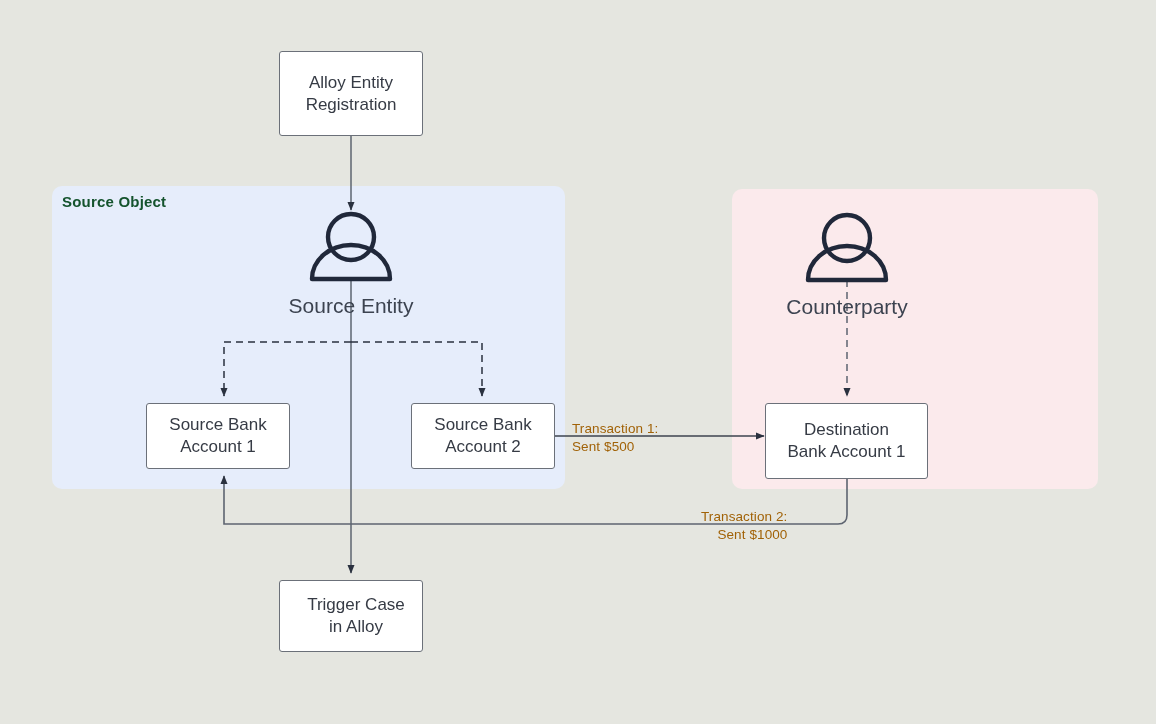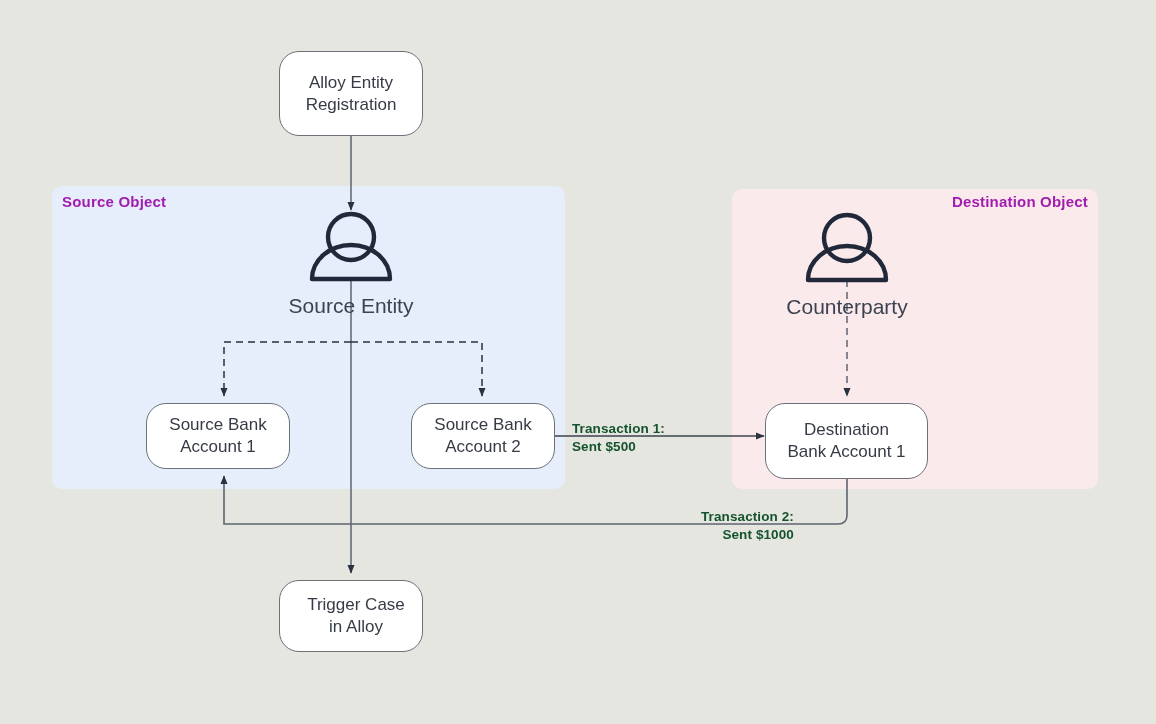--- a/index.html
+++ b/index.html
@@ -24,66 +24,65 @@
   }
   .group-box {
     position: absolute;
     border-radius: 10px;
     box-sizing: border-box;
   }
   .group-label {
     position: absolute;
     font-size: 15px;
     font-weight: bold;
-    color: #a21caf;
+    color: #14532d;
     letter-spacing: 0.2px;
     white-space: nowrap;
   }
   .node-box {
     position: absolute;
     background: #ffffff;
     border: 1.4px solid #6b7079;
-    border-radius: 20px;
+    border-radius: 3px;
     box-sizing: border-box;
     display: flex;
     align-items: center;
     justify-content: center;
     text-align: center;
     font-size: 17px;
     line-height: 22px;
     color: #363b45;
     white-space: pre-line;
   }
   .actor-label {
     position: absolute;
     font-size: 21px;
     color: #3c4350;
     white-space: nowrap;
     text-align: center;
   }
   .edge-label {
     position: absolute;
     font-size: 13.5px;
-    font-weight: bold;
+    font-weight: normal;
     line-height: 18px;
-    color: #14532d;
+    color: #a16207;
     white-space: pre-line;
     letter-spacing: 0.1px;
   }
 </style>
 </head>
 <body>
 
 <div id="canvas">
 
   <div class="group-box" style="left:52px; top:186px; width:513px; height:303px; background:#e6edfb;"></div>
   <div class="group-box" style="left:732px; top:189px; width:366px; height:300px; background:#fbeaec;"></div>
 
   <div class="group-label" style="left:62px; top:193px;">Source Object</div>
-  <div class="group-label" style="left:732px; top:193px; width:356px; text-align:right;">Destination Object</div>
 
   <svg id="svg-layer" viewBox="0 0 1156 724">
     <defs>
       <marker id="arrow-solid" markerWidth="10" markerHeight="10" refX="8.2" refY="3.6" orient="auto" markerUnits="userSpaceOnUse">
         <path d="M0,0 L9,3.6 L0,7.2 z" fill="#2a313f"></path>
       </marker>
       <marker id="arrow-dash" markerWidth="10" markerHeight="10" refX="8.2" refY="3.6" orient="auto" markerUnits="userSpaceOnUse">
         <path d="M0,0 L9,3.6 L0,7.2 z" fill="#2a313f"></path>
       </marker>
     </defs>

